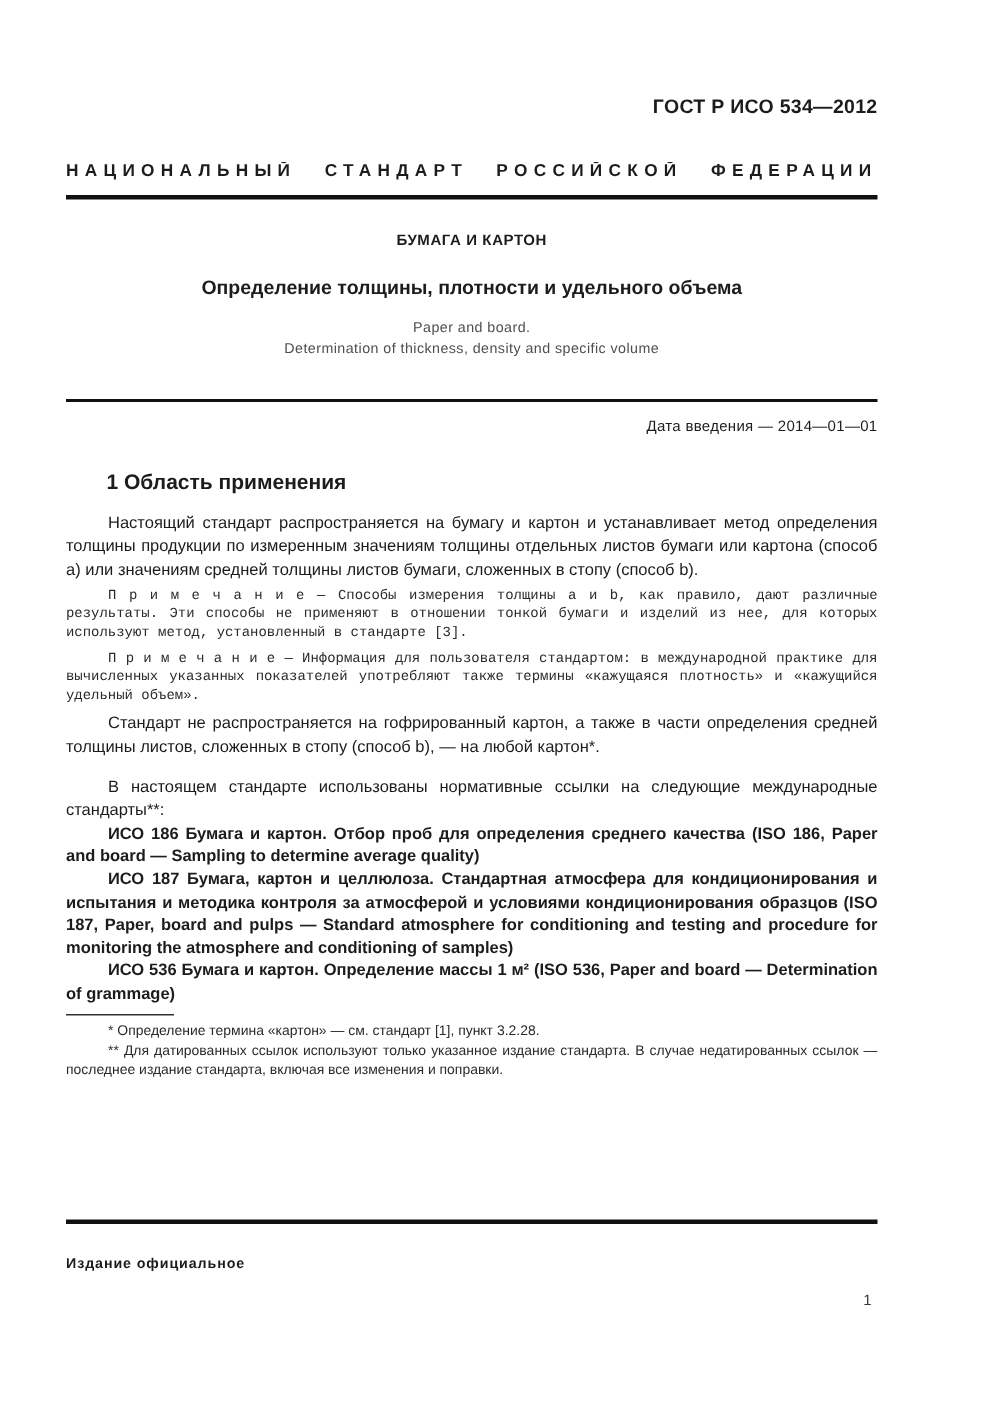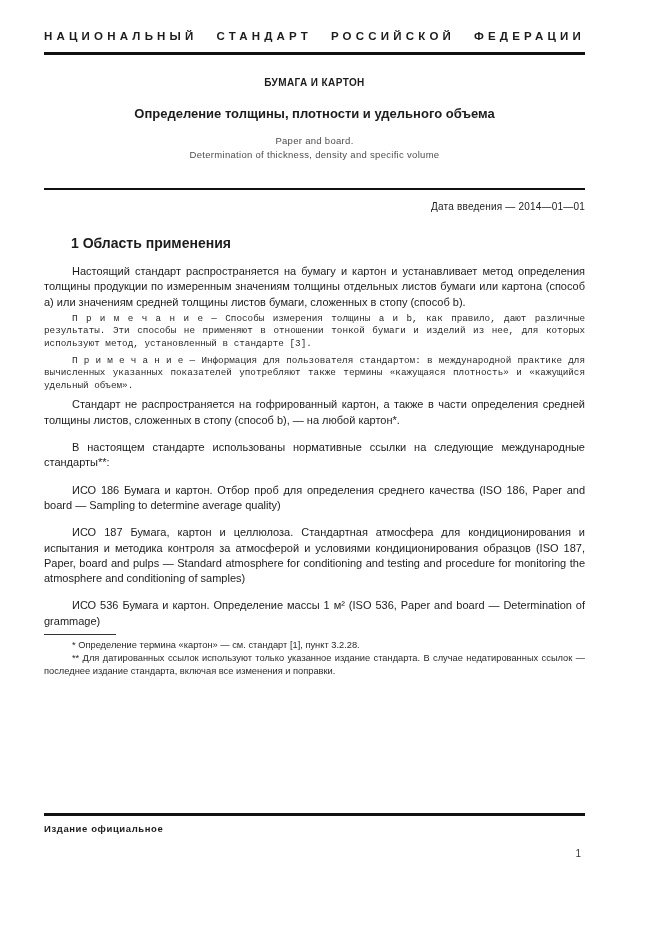--- a/index.html
+++ b/index.html
@@ -51,41 +51,42 @@
     text-align: justify; text-indent: 28px;
     color: #2a2a2a;
     font-family: Liberation Mono, monospace;
   }
   .p1 { margin-top: 13px; }
   .n1 { margin-top: 3px; }
   .p2 { margin-top: 3px; }
   .n2 { margin-top: 4px; }
   .p3 { margin-top: 5px; }
   .s2p1 { margin-top: 12px; }
-  .ref { margin-top: 12px; }
+  .ref { margin-top: 0; font-weight: bold; }
 
   .fn-sep { margin-top: 5px; width: 72px; height: 1px; background: #333; }
   .footnote {
     font-size: 9.3px; line-height: 12.4px;
     text-align: justify; text-indent: 28px;
     color: #2a2a2a; margin-top: 4px;
   }
   .footnote + .footnote { margin-top: 1px; }
 
   .footer { position: absolute; left: 44px; top: 813px; width: 541px; }
   .footer-rule { height: 3px; background: #111; }
-  .official { margin-top: 7px; font-size: 9.5px; font-weight: bold; letter-spacing: 0.6px; }
+  .official { margin-top: 21px; font-size: 9.5px; font-weight: bold; letter-spacing: 0.6px; }
   .page-num { margin-top: 14px; text-align: right; font-size: 10px; color: #3a3a3a; padding-right: 4px; }
 </style>
 </head>
 <body>
 
 <div class="page">
   <div class="content">
 
+    <div class="doc-code">ГОСТ Р ИСО 534—2012</div>
 
     <div class="nat-std">НАЦИОНАЛЬНЫЙ СТАНДАРТ РОССИЙСКОЙ ФЕДЕРАЦИИ</div>
 
     <div class="rule-thick"></div>
 
     <div class="title-subject">БУМАГА И КАРТОН</div>
     <div class="title-name">Определение толщины, плотности и удельного объема</div>
     <div class="title-en">Paper and board.</div>
     <div class="title-en">Determination of thickness, density and specific volume</div>
 

